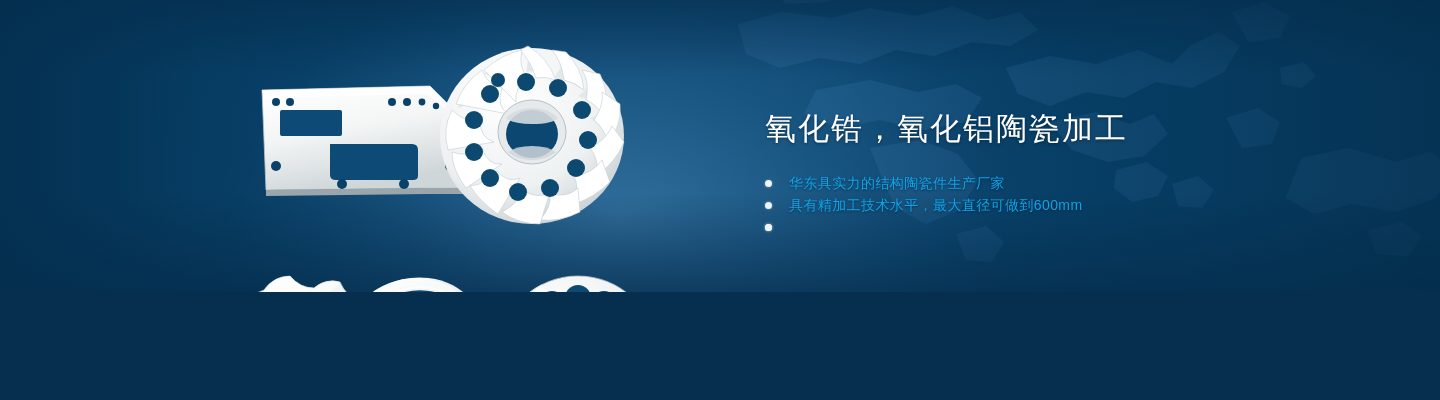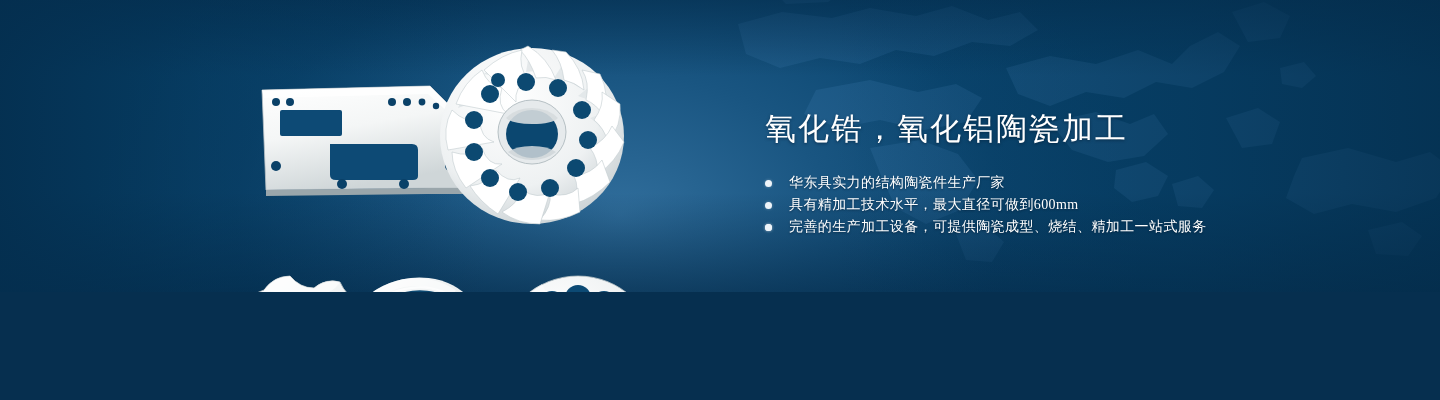--- a/index.html
+++ b/index.html
@@ -73,27 +73,26 @@
     letter-spacing:2px;
     font-weight:400;
     white-space:nowrap;
     text-shadow:0 1px 3px rgba(0,20,40,0.55);
     margin:0 0 22px 0;
   }
   #bullets{ list-style:none; margin:0; padding:0; }
   #bullets li{
     position:relative;
     padding-left:24px;
-    color:#ffffff;
+    color:#0ea5e9;
     font-size:14px;
     line-height:22px;
     letter-spacing:0.4px;
     white-space:nowrap;
     text-shadow:0 1px 2px rgba(0,18,36,0.5);
-    font-family:Liberation Serif, serif;
   }
   .dot{
     position:absolute;
     left:0; top:8px;
     width:7px; height:7px;
     border-radius:50%;
     background:#eef4f9;
     box-shadow:0 0 3px rgba(255,255,255,0.35);
   }
 </style>
@@ -285,18 +284,17 @@
       </li>
       <li>
         <span class="dot"></span>
         <span>具有精加工技术水平，最大直径可做到600mm</span>
       </li>
       <li>
         <span class="dot"></span>
       </li>
       <li>
         <span class="dot"></span>
-        <span>完善的生产加工设备，可提供陶瓷成型、烧结、精加工一站式服务</span>
       </li>
     </ul>
   </div>
 
 </div>
 
 </body></html>

